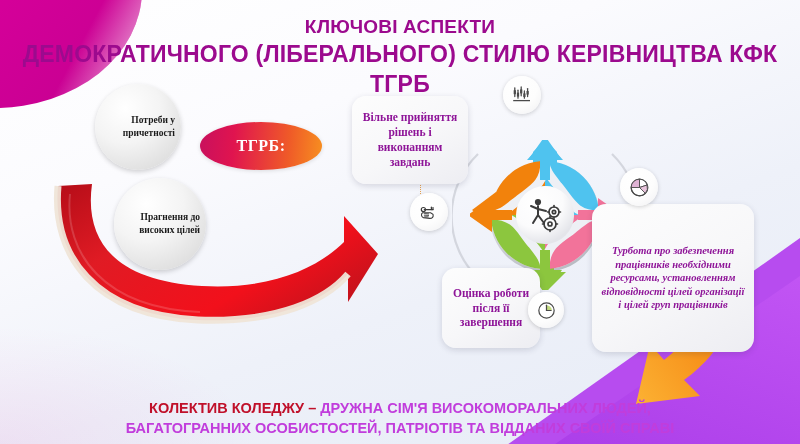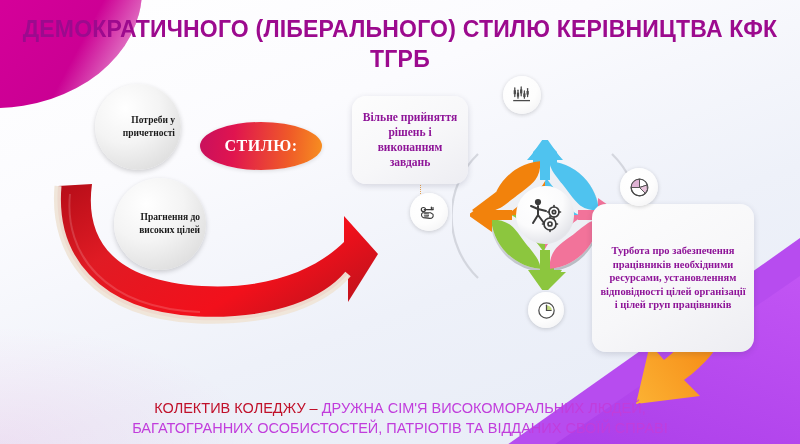--- a/index.html
+++ b/index.html
@@ -50,21 +50,21 @@
     font-family:"Liberation Sans", sans-serif;
     font-weight:bold;letter-spacing:.2px;line-height:1.32;
   }
   .title .l1{display:block;font-size:19px;}
   .title .l2{display:block;font-size:23px;}
 
   .footer{
     position:absolute;left:0;right:0;bottom:6px;z-index:14;
     text-align:center;line-height:1.38;
     font-family:"Liberation Sans", sans-serif;
-    font-weight:normal;font-size:14.5px;color:#c13ddc;
+    font-weight:bold;font-size:14.5px;color:#c13ddc;
   }
   .footer .red{color:#c0102a;}
   .footer span{display:inline;}
   .footer .ln{display:block;}
 
   
   .red-arrow{position:absolute;left:48px;top:150px;width:330px;height:190px;z-index:5;}
 
   
   .orange-arrow{position:absolute;right:22px;bottom:10px;width:190px;height:180px;z-index:6;}
@@ -98,21 +98,21 @@
     position:absolute;z-index:10;box-sizing:border-box;
     background:linear-gradient(150deg,#fdfdfd 0%,#f7f7f9 55%,#ededf2 100%);
     border-radius:14px;
     box-shadow:0 2px 6px rgba(40,40,70,.16);
     display:flex;align-items:center;justify-content:center;text-align:center;
     color:#8e1498;font-weight:bold;line-height:1.3;
     font-family:"Liberation Serif", serif;padding:6px 8px;
   }
   #callout-free-decision{left:352px;top:96px;width:116px;height:88px;font-size:11.5px;}
   #callout-decentralization{left:556px;top:66px;width:178px;height:64px;font-size:11.5px;}
-  #callout-care{left:592px;top:204px;width:162px;height:148px;font-size:10.5px;line-height:1.28;}
+  #callout-care{left:592px;top:204px;width:162px;height:148px;font-size:10.5px;line-height:1.28;font-style:italic;}
   #callout-evaluation{left:442px;top:268px;width:98px;height:80px;font-size:11.5px;}
 
   
   .connector{position:absolute;z-index:7;border-left:1.6px dotted #e8a24f;}
   #conn-1{left:420px;top:172px;height:22px;}
 
   
   #cycle{position:absolute;left:470px;top:140px;width:150px;height:150px;z-index:9;}
   #cycle svg{display:block;}
 
@@ -135,20 +135,21 @@
 
 <div id="slide">
 
   <div class="corner-tl"></div>
   <div class="corner-tl-fade"></div>
   <div class="corner-bl-wash"></div>
   <div class="corner-br"></div>
   <div class="corner-br-2"></div>
 
   <div class="title">
+    <span class="l1">КЛЮЧОВІ АСПЕКТИ</span>
     <span class="l2">ДЕМОКРАТИЧНОГО (ЛІБЕРАЛЬНОГО)  СТИЛЮ  КЕРІВНИЦТВА КФК ТГРБ</span>
   </div>
 
   <svg class="red-arrow" viewBox="0 0 330 190">
     <defs>
       <linearGradient id="redg" x1="0" y1="0" x2="1" y2="0.7">
         <stop offset="0%" stop-color="#b50d18"></stop>
         <stop offset="35%" stop-color="#e01b24"></stop>
         <stop offset="75%" stop-color="#f2101b"></stop>
         <stop offset="100%" stop-color="#c7121c"></stop>
@@ -301,35 +302,38 @@
       <linearGradient id="orng" x1="1" y1="0" x2="0" y2="1">
         <stop offset="0%" stop-color="#ef7d0c"></stop>
         <stop offset="55%" stop-color="#f7941d"></stop>
         <stop offset="100%" stop-color="#fcb233"></stop>
       </linearGradient>
     </defs>
     <path d="M150,4 C156,52 138,96 96,126 L112,142 L48,150 L62,90 L76,106 C110,80 124,46 120,6 Z" fill="url(#orng)"></path>
   </svg>
 
   <div id="goals-badge">
-    <span>СТИЛЮ:</span>
+    <span>ТГРБ:</span>
   </div>
 
   <div class="gcircle" id="circle-belonging">
     <span>Потреби у причетності</span>
   </div>
   <div class="gcircle" id="circle-high-goals">
     <span>Прагнення до високих цілей</span>
   </div>
 
   <div class="callout" id="callout-free-decision">
     <span>Вільне прийняття рішень і виконанням завдань</span>
   </div>
   <div class="callout" id="callout-care">
     <span>Турбота про забезпечення працівників необхідними ресурсами, установленням відповідності цілей організації і цілей груп працівників</span>
+  </div>
+  <div class="callout" id="callout-evaluation">
+    <span>Оцінка роботи після її завершення</span>
   </div>
 
   <div class="footer">
     <span class="ln"><span class="red">КОЛЕКТИВ КОЛЕДЖУ – </span><span> ДРУЖНА СІМ'Я ВИСОКОМОРАЛЬНИХ ЛЮДЕЙ,</span></span>
     <span class="ln">БАГАТОГРАННИХ ОСОБИСТОСТЕЙ, ПАТРІОТІВ ТА ВІДДАНИХ СВОЇЙ СПРАВІ</span>
   </div>
 
 </div>
 
 </body></html>

